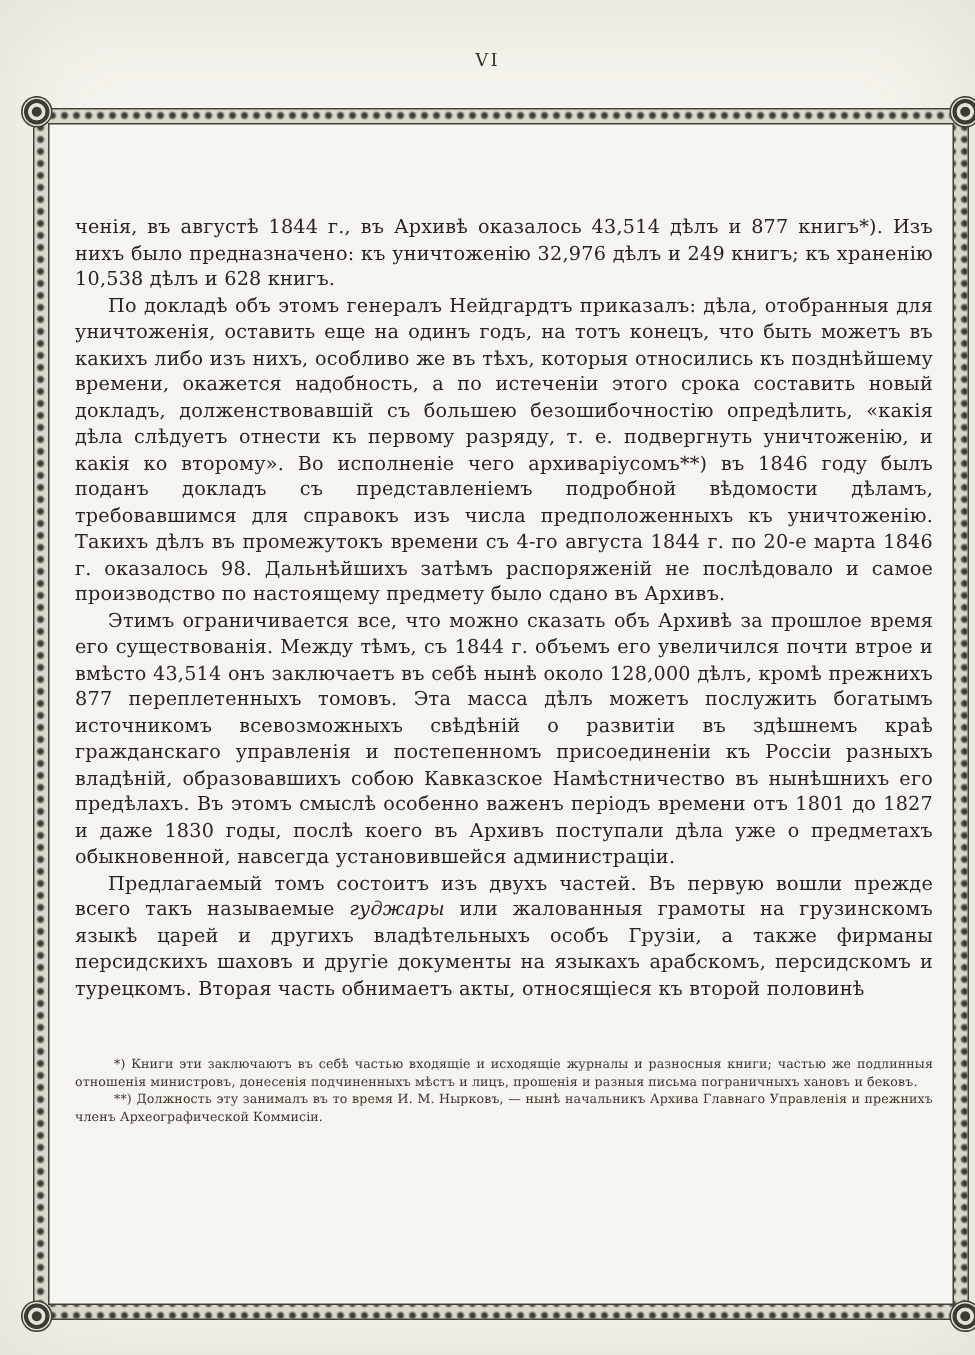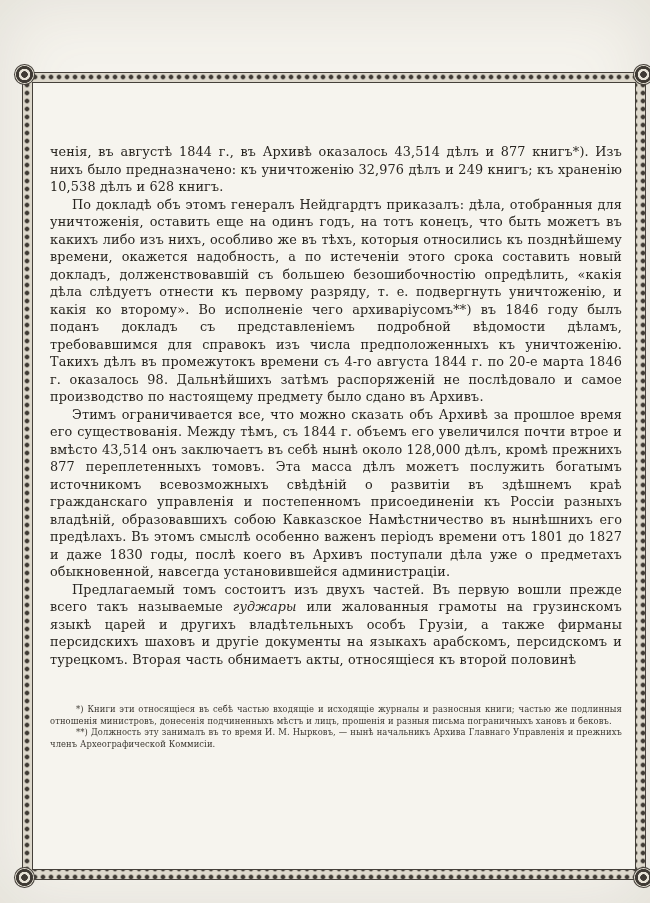--- a/index.html
+++ b/index.html
@@ -74,40 +74,41 @@
     color: #3a362f;
     letter-spacing: 0.1px;
   }
   .footnotes p { margin: 0; text-indent: 26px; }
 </style>
 </head>
 <body>
 
 <div class="page">
 
+  <div class="page-number">VI</div>
 
   <div class="frame">
     <div class="rosette tl"></div>
     <div class="rosette tr"></div>
     <div class="rosette bl"></div>
     <div class="rosette br"></div>
 
     <div class="frame-inner">
       <div class="text-area">
 
         <p class="para"><span>ченія, въ августѣ 1844 г., въ Архивѣ оказалось 43,514 дѣлъ и 877 книгъ*). Изъ нихъ было предназначено: къ уничтоженію 32,976 дѣлъ и 249 книгъ; къ храненію 10,538 дѣлъ и 628 книгъ.</span></p>
 
         <p class="para indent"><span>По докладѣ объ этомъ генералъ Нейдгардтъ приказалъ: дѣла, отобранныя для уничтоженія, оставить еще на одинъ годъ, на тотъ конецъ, что быть можетъ въ какихъ либо изъ нихъ, особливо же въ тѣхъ, которыя относились къ позднѣйшему времени, окажется надобность, а по истеченіи этого срока составить новый докладъ, долженствовавшій съ большею безошибочностію опредѣлить, «какія дѣла слѣдуетъ отнести къ первому разряду, т. е. подвергнуть уничтоженію, и какія ко второму». Во исполненіе чего архиваріусомъ**) въ 1846 году былъ поданъ докладъ съ представленіемъ подробной вѣдомости дѣламъ, требовавшимся для справокъ изъ числа предположенныхъ къ уничтоженію. Такихъ дѣлъ въ промежутокъ времени съ 4-го августа 1844 г. по 20-е марта 1846 г. оказалось 98. Дальнѣйшихъ затѣмъ распоряженій не послѣдовало и самое производство по настоящему предмету было сдано въ Архивъ.</span></p>
 
         <p class="para indent"><span>Этимъ ограничивается все, что можно сказать объ Архивѣ за прошлое время его существованія. Между тѣмъ, съ 1844 г. объемъ его увеличился почти втрое и вмѣсто 43,514 онъ заключаетъ въ себѣ нынѣ около 128,000 дѣлъ, кромѣ прежнихъ 877 переплетенныхъ томовъ. Эта масса дѣлъ можетъ послужить богатымъ источникомъ всевозможныхъ свѣдѣній о развитіи въ здѣшнемъ краѣ гражданскаго управленія и постепенномъ присоединеніи къ Россіи разныхъ владѣній, образовавшихъ собою Кавказское Намѣстничество въ нынѣшнихъ его предѣлахъ. Въ этомъ смыслѣ особенно важенъ періодъ времени отъ 1801 до 1827 и даже 1830 годы, послѣ коего въ Архивъ поступали дѣла уже о предметахъ обыкновенной, навсегда установившейся администраціи.</span></p>
 
         <p class="para indent"><span>Предлагаемый томъ состоитъ изъ двухъ частей. Въ первую вошли прежде всего такъ называемые </span><span style="font-style: italic;">гуджары</span><span> или жалованныя грамоты на грузинскомъ языкѣ царей и другихъ владѣтельныхъ особъ Грузіи, а также фирманы персидскихъ шаховъ и другіе документы на языкахъ арабскомъ, персидскомъ и турецкомъ. Вторая часть обнимаетъ акты, относящіеся къ второй половинѣ</span></p>
 
         <div class="footnotes">
-          <p><span>*) Книги эти относящіеся въ себѣ частью входящіе и исходящіе журналы и разносныя книги; частью же подлинныя отношенія министровъ, донесенія подчиненныхъ мѣстъ и лицъ, прошенія и разныя письма пограничныхъ хановъ и бековъ.</span></p>
+          <p><span>*) Книги эти заключаютъ въ себѣ частью входящіе и исходящіе журналы и разносныя книги; частью же подлинныя отношенія министровъ, донесенія подчиненныхъ мѣстъ и лицъ, прошенія и разныя письма пограничныхъ хановъ и бековъ.</span></p>
           <p><span>**) Должность эту занималъ въ то время И. М. Нырковъ, — нынѣ начальникъ Архива Главнаго Управленія и прежнихъ членъ Археографической Коммисіи.</span></p>
         </div>
 
       </div>
     </div>
   </div>
 
 </div>
 
 </body></html>

